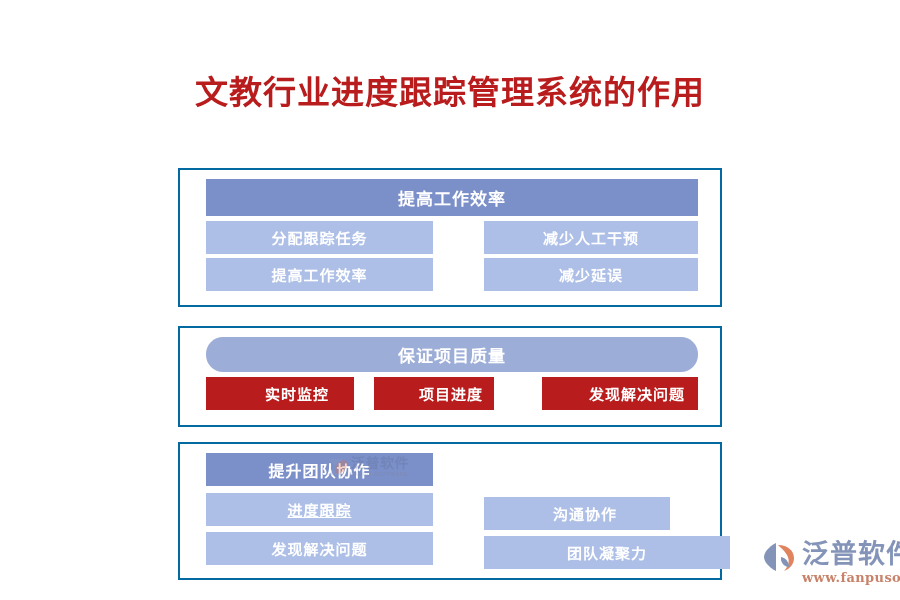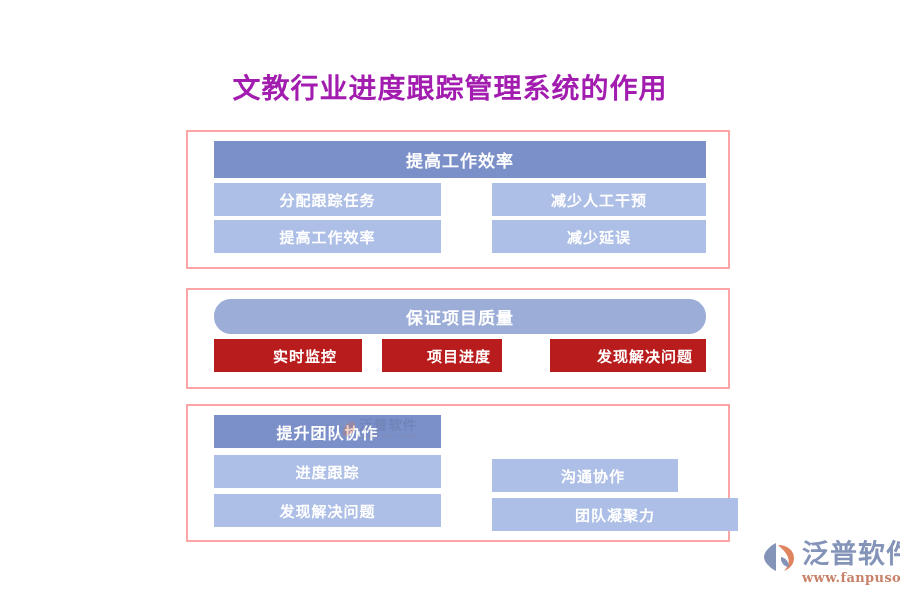--- a/index.html
+++ b/index.html
@@ -22,36 +22,37 @@
     height: 600px;
   }
 
   
   .page-title {
     position: absolute;
     left: 0;
     top: 66px;
     width: 900px;
     text-align: center;
-    font-size: 28px;
-    font-weight: bold;
-    color: #a21caf;
+    font-size: 33px;
+    font-weight: bold;
+    color: #b91c1c;
     letter-spacing: 1px;
     font-family: "DejaVu Serif", "Liberation Serif", serif;
     white-space: nowrap;
   }
 
   
   .panel {
     position: absolute;
-    left: 186px;
+    left: 178px;
     width: 544px;
     box-sizing: border-box;
-    border: 2px solid #fca5a5;
+    border: 2px solid #0369a1;
     background: #ffffff;
+    margin-top: 38px;
   }
   .panel-1 { top: 130px;  height: 139px; }
   .panel-2 { top: 288px;  height: 101px; }
   .panel-3 { top: 404px;  height: 138px; }
 
   .panel-inner {
     position: relative;
     width: 100%;
     height: 100%;
     padding: 9px 26px;
@@ -113,21 +114,21 @@
   .s2-c-b { left: 194px; width: 120px; }
   .s2-c-c { left: 362px; width: 156px; }
 
   
   .s3-cell {
     position: absolute;
     height: 33px;
     font-size: 15px;
   }
   .s3-l-head { left: 26px;  top: 9px;  width: 227px; font-size: 16px; }
-  .s3-l-b    { left: 26px;  top: 49px; width: 227px; }
+  .s3-l-b    { left: 26px;  top: 49px; width: 227px; text-decoration: underline; }
   .s3-l-c    { left: 26px;  top: 88px; width: 227px; }
   .s3-r-head { left: 304px; top: 9px;  width: 214px; font-size: 16px; }
   .s3-r-b    { left: 304px; top: 53px; width: 186px; padding-left: 16px; }
   .s3-r-c    { left: 304px; top: 92px; width: 246px; }
 
   
   .watermark {
     position: absolute;
     left: 148px;
     top: 12px;

